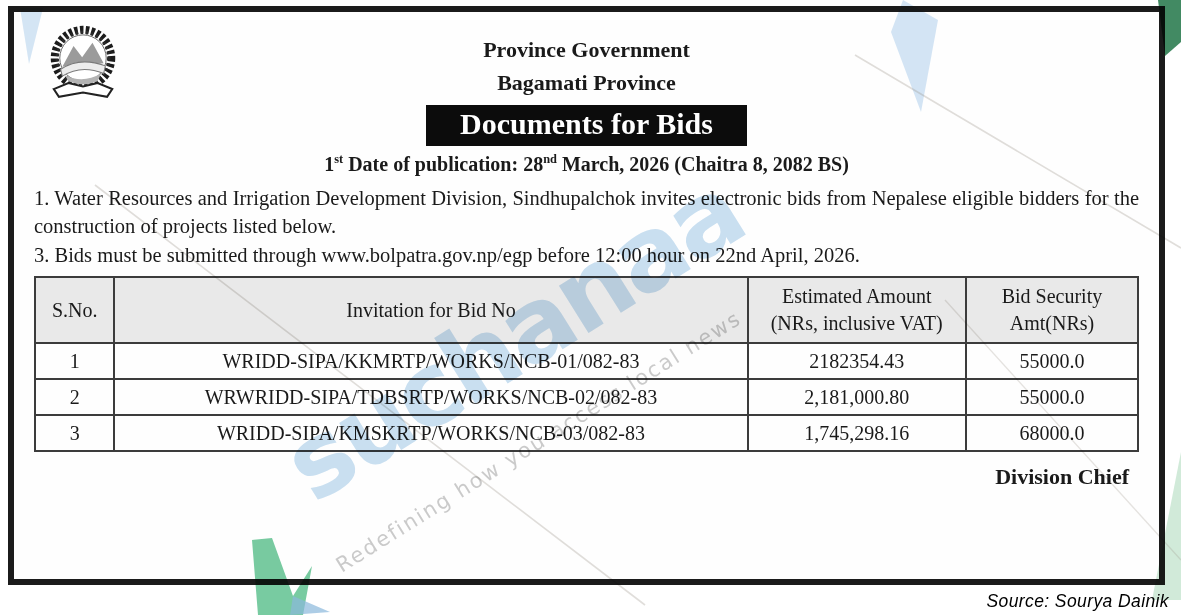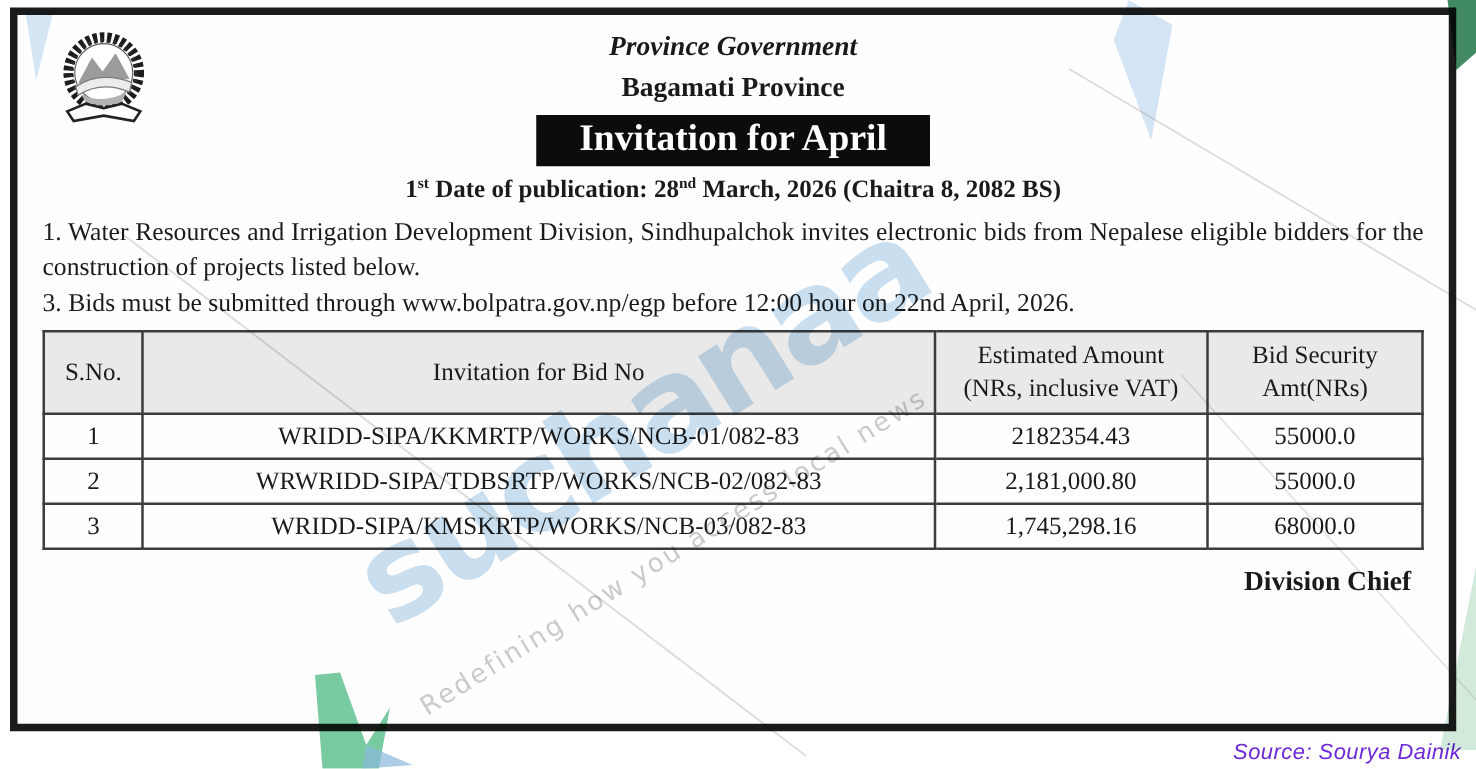--- a/index.html
+++ b/index.html
@@ -13,21 +13,21 @@
   .doc{
     position:absolute;left:8px;top:6px;width:1157px;height:579px;
     box-sizing:border-box;border:6px solid #1b1b1b;background:#fefefe;
     z-index:1;
   }
   .content{padding:8px 20px 0 20px;position:relative;}
   
   .emblem{position:absolute;left:26px;top:8px;width:86px;height:90px;}
   
   .hline{ text-align:center;font-weight:bold; }
-  .gov{font-size:22px;margin-top:4px;font-style:italic;}
+  .gov{font-size:22px;margin-top:17px;}
   .prov{font-size:22px;margin-top:7px;}
   .division{font-size:30px;margin-top:8px;letter-spacing:.2px;}
   .banner-wrap{text-align:center;margin-top:9px;}
   .banner{
     display:inline-block;background:#0c0c0c;color:#ffffff;
     font-weight:bold;font-size:30px;padding:2px 34px 5px 34px;
   }
   .dateline{text-align:center;font-weight:bold;font-size:20px;margin-top:6px;}
   .dateline sup{font-size:0.62em;text-align:center;}
   
@@ -48,21 +48,21 @@
   table.bids tbody td{height:34px;}
   .col-sno{width:7.2%;}
   .col-bid{width:57.4%;}
   .col-amt{width:19.8%;}
   .col-sec{width:15.6%;}
   
   .signatory{text-align:right;font-weight:bold;font-size:22px;margin-top:12px;padding-right:10px;}
   .source{
     position:absolute;right:12px;top:591px;z-index:1;
     font-family:"Liberation Sans", sans-serif;font-style:italic;
-    font-size:17.5px;color:#6d28d9;letter-spacing:.4px;
+    font-size:17.5px;color:#000000;letter-spacing:.4px;
   }
   
   .wm-brand{
     position:absolute;left:295px;top:415px;z-index:5;pointer-events:none;
     transform:rotate(-32deg);transform-origin:left center;
     font-family:"DejaVu Sans", sans-serif;font-weight:bold;
     font-size:102px;letter-spacing:-4px;color:#a9cde9;
     opacity:.62;mix-blend-mode:multiply;white-space:nowrap;
   }
   .wm-tagline{
@@ -89,21 +89,21 @@
       <path d="M26 52 L39 28 L49 41 L61 24 L74 48 Z" fill="#9b9b9b"></path>
       <path d="M24 55 Q46 40 76 51 L74 60 Q48 49 26 63 Z" fill="#ececec" stroke="#7a7a7a" stroke-width="1.2"></path>
       <path d="M29 62 Q50 72 71 60 L67 69 Q50 76 33 69 Z" fill="#b3b3b3"></path>
       <path d="M16 78 L33 71 L50 75 L67 71 L84 78 L78 87 L50 82 L22 87 Z" fill="#ffffff" stroke="#222" stroke-width="2.4"></path>
     </svg>
 
     <div class="hline gov">Province Government</div>
     <div class="hline prov">Bagamati Province</div>
 
     <div class="banner-wrap">
-      <span class="banner">Invitation for April</span>
+      <span class="banner">Documents for Bids</span>
     </div>
 
     <div class="dateline"><span>1</span><sup>st</sup><span> Date of publication: 28</span><sup>nd</sup><span> March, 2026 (Chaitra 8, 2082 BS)</span></div>
 
     <div class="notices">
       <p>1. Water Resources and Irrigation Development Division, Sindhupalchok invites electronic bids from Nepalese eligible bidders for the construction of projects listed below.</p>
       <p>3. Bids must be submitted through www.bolpatra.gov.np/egp before 12:00 hour on 22nd April, 2026.</p>
     </div>
 
     <table class="bids">

